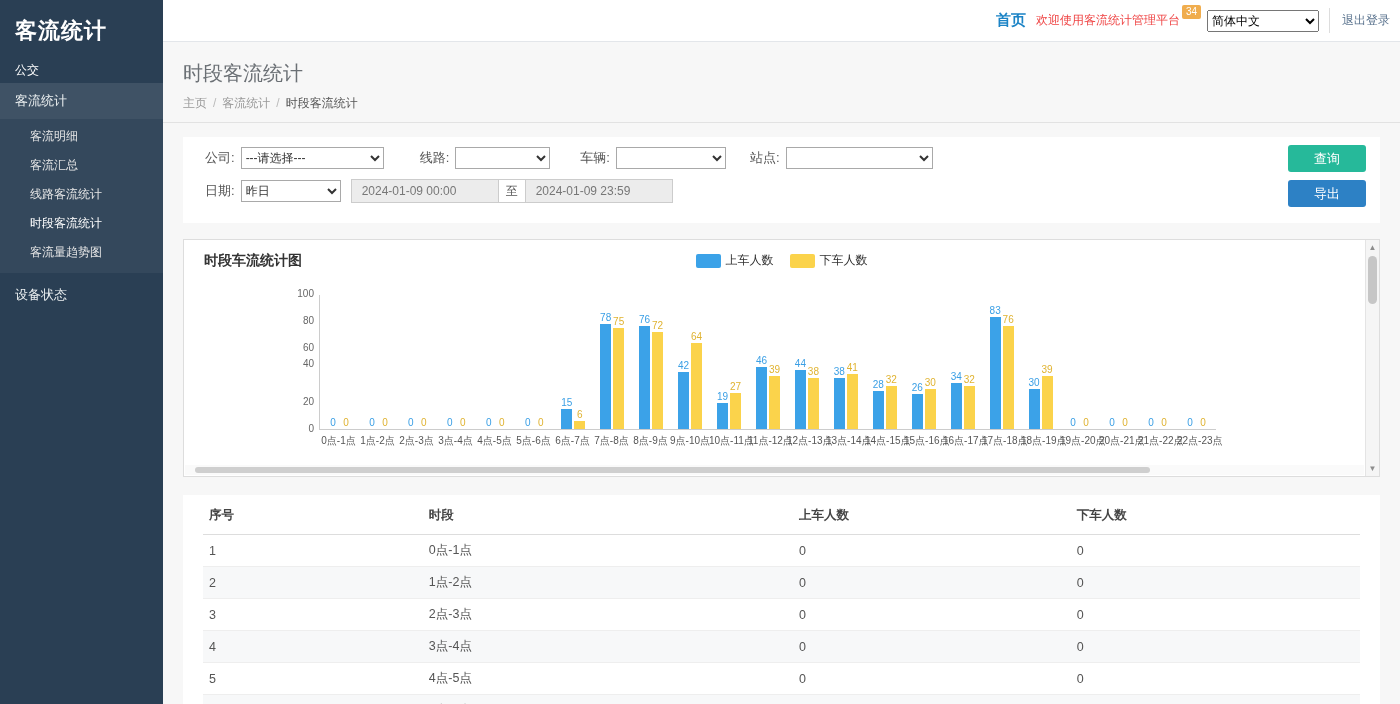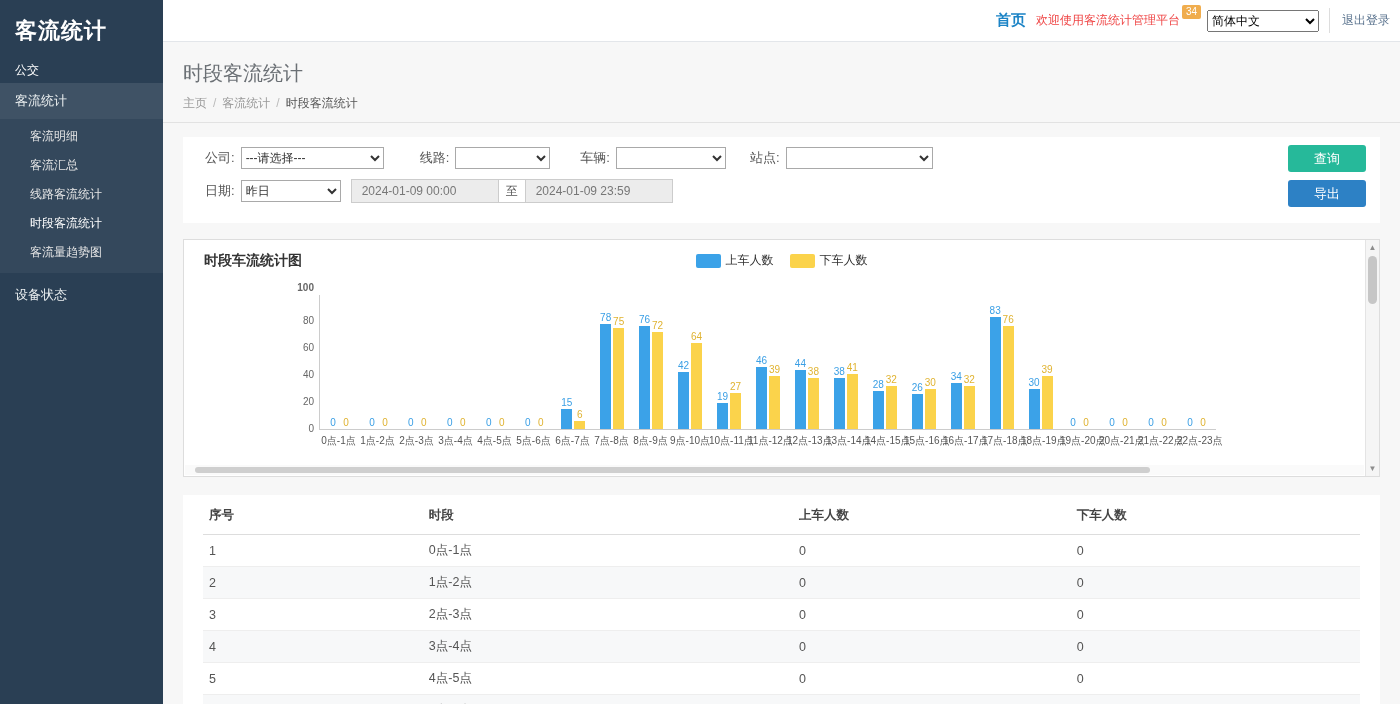--- a/index.html
+++ b/index.html
@@ -393,24 +393,24 @@
                   <div class="bar" style="height: 0px; background: rgb(59, 162, 232);"></div>
                 </div>
                 <div class="bar-col">
                   <span class="bar-val" style="color: rgb(224, 179, 49);">0</span>
                   <div class="bar" style="height: 0px; background: rgb(251, 211, 75);"></div>
                 </div>
               </div>
             </div>
         <div class="ytick" style="bottom: -5px;">0</div>
             <div class="ytick" style="bottom: 22px;">20</div>
-            <div class="ytick" style="bottom: 49px;">40</div>
+            <div class="ytick" style="bottom: 60px;">40</div>
             <div class="ytick" style="bottom: 76px;">60</div>
             <div class="ytick" style="bottom: 103px;">80</div>
-            <div class="ytick" style="bottom: 136px; font-weight: bold;">100</div>
+            <div class="ytick" style="bottom: 130px;">100</div>
           </div>
         <div class="xlabels" id="xlabels">
             <div class="xlabel">0点-1点</div>
             <div class="xlabel">1点-2点</div>
             <div class="xlabel">2点-3点</div>
             <div class="xlabel">3点-4点</div>
             <div class="xlabel">4点-5点</div>
             <div class="xlabel">5点-6点</div>
             <div class="xlabel">6点-7点</div>
             <div class="xlabel">7点-8点</div>

